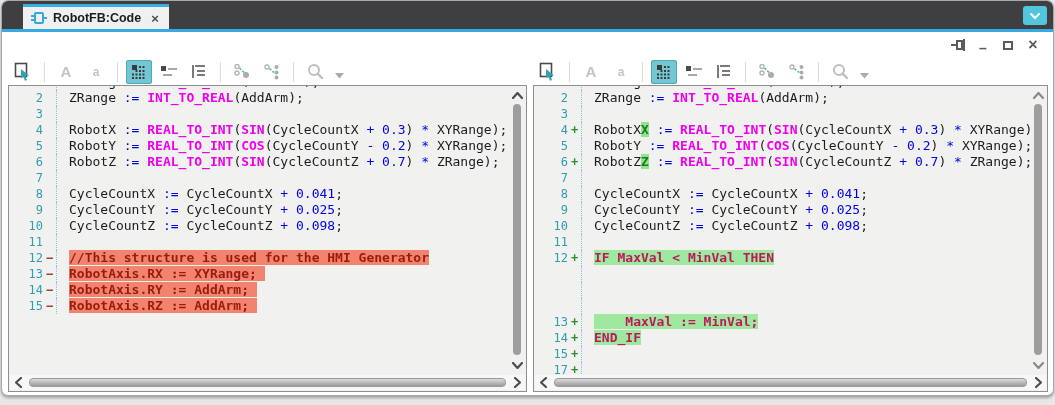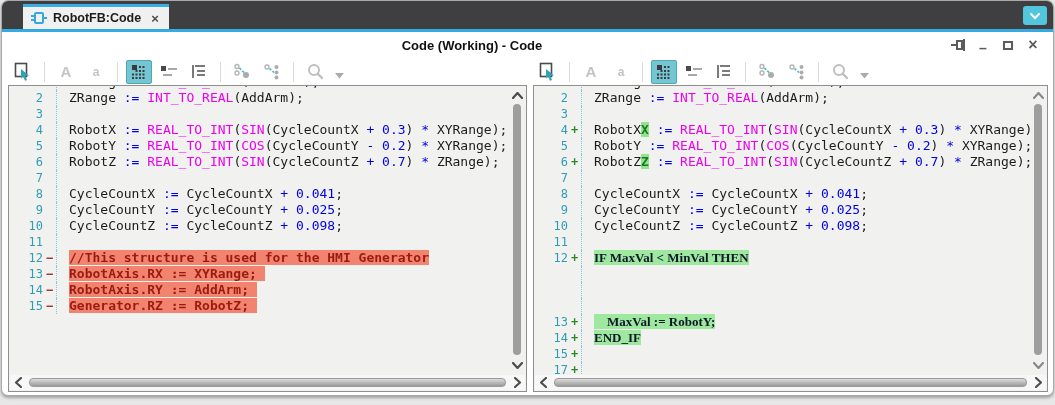--- a/index.html
+++ b/index.html
@@ -55,23 +55,23 @@
   .codebox { position:absolute; left:0; top:27px; right:0; bottom:0;
              border:1px solid #8F8F8F; background:#F1F1F0; }
   .viewport { position:absolute; left:0; top:0; right:16px; bottom:16px; overflow:hidden; }
   .rows { margin-top:-12px; }
   .crow { height:16px; display:flex; align-items:center;
           font-family:"DejaVu Sans Mono", monospace; font-size:13px; line-height:16px; white-space:pre; }
   .num  { width:34px; text-align:right; color:#2F9DB4; font-size:12px; flex:0 0 34px; }
   .mark { width:13px; text-align:center; font-size:12px; font-weight:bold; flex:0 0 13px; }
   .mark.minus { color:#A03226; } .mark.plus { color:#2E8B2E; }
   .codetext { flex:1; border-left:1px dotted #7FC9D6; padding-left:12px; overflow:hidden; height:16px; }
-  .sp { color:#1C1C1E; } .sb { color:#0000E8; } .sm { color:#EE00EE; }
+  .sp { color:#1C1C1E; } .sb { color:#0000E8; } .sm { color:#EE00EE;font-weight:bold; }
   .sr { color:#9B1B10; background:#F2836F; font-weight:bold; }
-  .sg { color:#0f172a; background:#9FE89F; font-weight:bold;font-family:Liberation Serif, serif; }
+  .sg { color:#be185d; background:#9FE89F; font-weight:bold; }
   .sgc{ color:#1B7A1B; background:#8FE58F; font-weight:bold; }
 
   
   .vscroll { position:absolute; top:1px; right:1px; bottom:17px; width:15px; background:#F1F1F0; }
   .vthumb { position:absolute; left:3px; right:4px; top:17px; bottom:19px;
             background:#9E9E9E; border-radius:4px; }
   .varrow { position:absolute; left:0; width:15px; height:14px; display:flex;
             align-items:center; justify-content:center; }
   .varrow.up { top:1px; } .varrow.down { bottom:2px; }
   .hscroll { position:absolute; left:1px; right:1px; bottom:1px; height:15px; background:#F7F7F7;
@@ -100,21 +100,20 @@
     </div>
     <div class="strip-chevron">
       <svg width="12" height="8" viewBox="0 0 12 8">
           <polyline points="2,2 6,6 10,2" fill="none" stroke="#FFFFFF" stroke-width="2" stroke-linecap="round"></polyline>
         </svg>
     </div>
   </div>
   <div class="cyan-line"></div>
 
   <div class="titlerow">
-    <div class="doc-title">Code (Working) - Code</div>
     <div class="win-controls">
       <span class="wc">
         <svg width="15" height="12" viewBox="0 0 15 12">
             <line x1="0" y1="6" x2="6" y2="6" stroke="#5B5B5B" stroke-width="2"></line>
             <rect x="6" y="2" width="5" height="8" fill="#FFFFFF" stroke="#5B5B5B" stroke-width="2"></rect>
             <line x1="13" y1="0" x2="13" y2="12" stroke="#5B5B5B" stroke-width="2"></line>
           </svg>
       </span>
       <span class="wc wc-min">–</span>
       <span class="wc wc-max">
@@ -216,21 +215,21 @@
             <div class="crow"><span class="num">5</span><span class="mark"></span><span class="codetext"><span class="sp">RobotY </span><span class="sb">:=</span><span class="sp"> </span><span class="sm">REAL_TO_INT</span><span class="sp">(</span><span class="sm">COS</span><span class="sp">(CycleCountY </span><span class="sb">-</span><span class="sp"> </span><span class="sb">0.2</span><span class="sp">) </span><span class="sb">*</span><span class="sp"> XYRange);</span></span></div>
             <div class="crow"><span class="num">6</span><span class="mark"></span><span class="codetext"><span class="sp">RobotZ </span><span class="sb">:=</span><span class="sp"> </span><span class="sm">REAL_TO_INT</span><span class="sp">(</span><span class="sm">SIN</span><span class="sp">(CycleCountZ </span><span class="sb">+</span><span class="sp"> </span><span class="sb">0.7</span><span class="sp">) </span><span class="sb">*</span><span class="sp"> ZRange);</span></span></div>
             <div class="crow"><span class="num">7</span><span class="mark"></span><span class="codetext"></span></div>
             <div class="crow"><span class="num">8</span><span class="mark"></span><span class="codetext"><span class="sp">CycleCountX </span><span class="sb">:=</span><span class="sp"> CycleCountX </span><span class="sb">+</span><span class="sp"> </span><span class="sb">0.041</span><span class="sp">;</span></span></div>
             <div class="crow"><span class="num">9</span><span class="mark"></span><span class="codetext"><span class="sp">CycleCountY </span><span class="sb">:=</span><span class="sp"> CycleCountY </span><span class="sb">+</span><span class="sp"> </span><span class="sb">0.025</span><span class="sp">;</span></span></div>
             <div class="crow"><span class="num">10</span><span class="mark"></span><span class="codetext"><span class="sp">CycleCountZ </span><span class="sb">:=</span><span class="sp"> CycleCountZ </span><span class="sb">+</span><span class="sp"> </span><span class="sb">0.098</span><span class="sp">;</span></span></div>
             <div class="crow"><span class="num">11</span><span class="mark"></span><span class="codetext"></span></div>
             <div class="crow"><span class="num">12</span><span class="mark minus">−</span><span class="codetext"><span class="sr">//This structure is used for the HMI Generator</span></span></div>
             <div class="crow"><span class="num">13</span><span class="mark minus">−</span><span class="codetext"><span class="sr">RobotAxis.RX := XYRange; </span></span></div>
             <div class="crow"><span class="num">14</span><span class="mark minus">−</span><span class="codetext"><span class="sr">RobotAxis.RY := AddArm; </span></span></div>
-            <div class="crow"><span class="num">15</span><span class="mark minus">−</span><span class="codetext"><span class="sr">Generator.RZ := RobotZ; </span></span></div>
+            <div class="crow"><span class="num">15</span><span class="mark minus">−</span><span class="codetext"><span class="sr">RobotAxis.RZ := AddArm; </span></span></div>
           </div>
       </div>
       <div class="vscroll">
         <span class="varrow up">
           <svg width="11" height="7" viewBox="0 0 11 7">
               <polyline points="1,6 5.5,1 10,6" fill="none" stroke="#4D4D4D" stroke-width="2.2" stroke-linecap="round"></polyline>
             </svg>
         </span>
         <div class="vthumb"></div>
         <span class="varrow down">
@@ -348,21 +347,21 @@
             <div class="crow"><span class="num">6</span><span class="mark plus">+</span><span class="codetext"><span class="sp">RobotZ</span><span class="sgc">Z</span><span class="sp"> </span><span class="sb">:=</span><span class="sp"> </span><span class="sm">REAL_TO_INT</span><span class="sp">(</span><span class="sm">SIN</span><span class="sp">(CycleCountZ </span><span class="sb">+</span><span class="sp"> </span><span class="sb">0.7</span><span class="sp">) </span><span class="sb">*</span><span class="sp"> ZRange);</span></span></div>
             <div class="crow"><span class="num">7</span><span class="mark"></span><span class="codetext"></span></div>
             <div class="crow"><span class="num">8</span><span class="mark"></span><span class="codetext"><span class="sp">CycleCountX </span><span class="sb">:=</span><span class="sp"> CycleCountX </span><span class="sb">+</span><span class="sp"> </span><span class="sb">0.041</span><span class="sp">;</span></span></div>
             <div class="crow"><span class="num">9</span><span class="mark"></span><span class="codetext"><span class="sp">CycleCountY </span><span class="sb">:=</span><span class="sp"> CycleCountY </span><span class="sb">+</span><span class="sp"> </span><span class="sb">0.025</span><span class="sp">;</span></span></div>
             <div class="crow"><span class="num">10</span><span class="mark"></span><span class="codetext"><span class="sp">CycleCountZ </span><span class="sb">:=</span><span class="sp"> CycleCountZ </span><span class="sb">+</span><span class="sp"> </span><span class="sb">0.098</span><span class="sp">;</span></span></div>
             <div class="crow"><span class="num">11</span><span class="mark"></span><span class="codetext"></span></div>
             <div class="crow"><span class="num">12</span><span class="mark plus">+</span><span class="codetext"><span class="sg">IF MaxVal &lt; MinVal THEN</span></span></div>
             <div class="crow"><span class="num"></span><span class="mark"></span><span class="codetext"></span></div>
             <div class="crow"><span class="num"></span><span class="mark"></span><span class="codetext"></span></div>
             <div class="crow"><span class="num"></span><span class="mark"></span><span class="codetext"></span></div>
-            <div class="crow"><span class="num">13</span><span class="mark plus">+</span><span class="codetext"><span class="sg">    MaxVal := RobotY;</span></span></div>
+            <div class="crow"><span class="num">13</span><span class="mark plus">+</span><span class="codetext"><span class="sg">    MaxVal := MinVal;</span></span></div>
             <div class="crow"><span class="num">14</span><span class="mark plus">+</span><span class="codetext"><span class="sg">END_IF</span></span></div>
             <div class="crow"><span class="num">15</span><span class="mark plus">+</span><span class="codetext"></span></div>
             <div class="crow"><span class="num">17</span><span class="mark plus">+</span><span class="codetext"></span></div>
           </div>
       </div>
       <div class="vscroll">
         <span class="varrow up">
           <svg width="11" height="7" viewBox="0 0 11 7">
               <polyline points="1,6 5.5,1 10,6" fill="none" stroke="#8A8A8A" stroke-width="2.2" stroke-linecap="round"></polyline>
             </svg>

